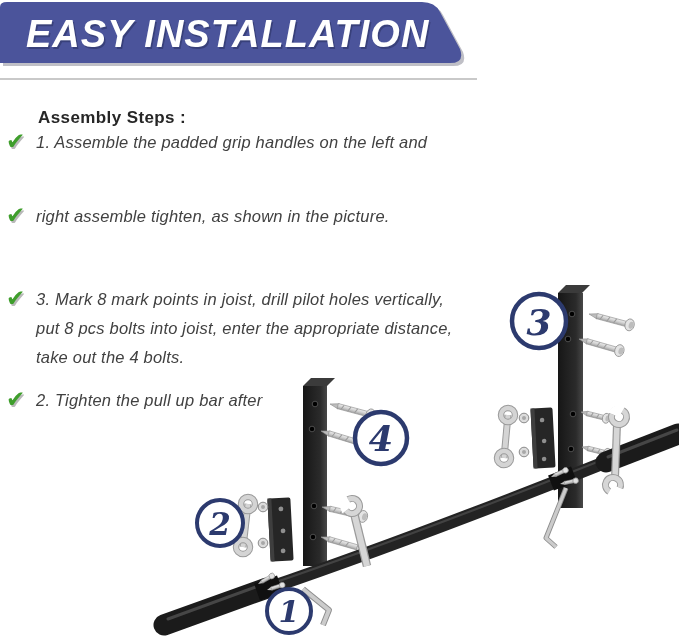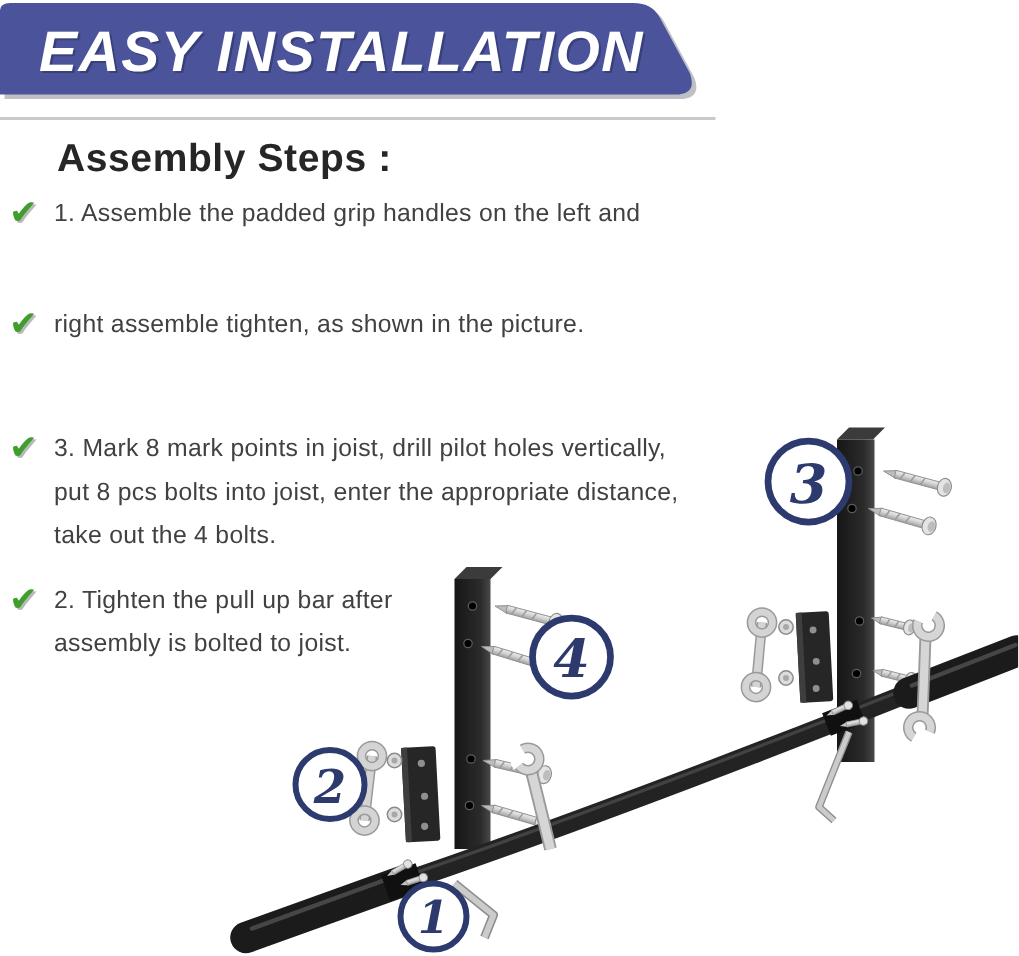--- a/index.html
+++ b/index.html
@@ -3,28 +3,28 @@
 <meta charset="utf-8">
 <style>
   html,body{margin:0;padding:0;background:#fff;}
   #page{position:relative;width:679px;height:637px;background:#fff;overflow:hidden;
         font-family:"Liberation Sans", sans-serif;}
   
   #banner-svg{position:absolute;left:0;top:0;}
   
   .divider{position:absolute;left:0;top:78px;width:477px;height:2px;background:#c9c9c9;}
   
-  .heading{position:absolute;left:38px;top:90px;font-size:26px;font-weight:700;
+  .heading{position:absolute;left:38px;top:108px;font-size:17px;font-weight:700;
            color:#262626;letter-spacing:.4px;}
   
   .step{position:absolute;left:6px;display:flex;align-items:flex-start;}
   .check{width:30px;font-size:23px;line-height:26px;color:#3f9e2c;
          text-shadow:1.5px 1.5px 0 #b9b9b9;flex:0 0 30px;}
   .lines{color:#414141;font-size:16.5px;line-height:29px;letter-spacing:.2px;}
-  .lines span{display:block;}
+  .lines span{display:block;font-style:italic;}
   #step-1{top:128px;} #step-2{top:202px;} #step-3{top:285px;} #step-4{top:386px;}
   
   #diagram-svg{position:absolute;left:0;top:0;}
   .callout-num{font-family:"DejaVu Serif", serif;font-style:italic;font-weight:bold;
                fill:#2c3a6e;}
 </style>
 </head>
 <body>
 
 <div id="page">
@@ -60,21 +60,20 @@
       <span>3. Mark 8 mark points in joist, drill pilot holes vertically,</span>
       <span>put 8 pcs bolts into joist, enter the appropriate distance,</span>
       <span>take out the 4 bolts.</span>
     </div>
   </div>
 
   <div class="step" id="step-4">
     <span class="check">✔</span>
     <div class="lines">
       <span>2. Tighten the pull up bar after</span>
-      <span>assembly is bolted to joist.</span>
     </div>
   </div>
 
   <svg id="diagram-svg" width="679" height="637" viewBox="0 0 679 637">
     <defs>
       <linearGradient id="metal" x1="0" y1="0" x2="0" y2="1">
         <stop offset="0" stop-color="#eeeeee"></stop>
           <stop offset="0.5" stop-color="#cfcfcf"></stop>
         <stop offset="1" stop-color="#9f9f9f"></stop>
       </linearGradient>

